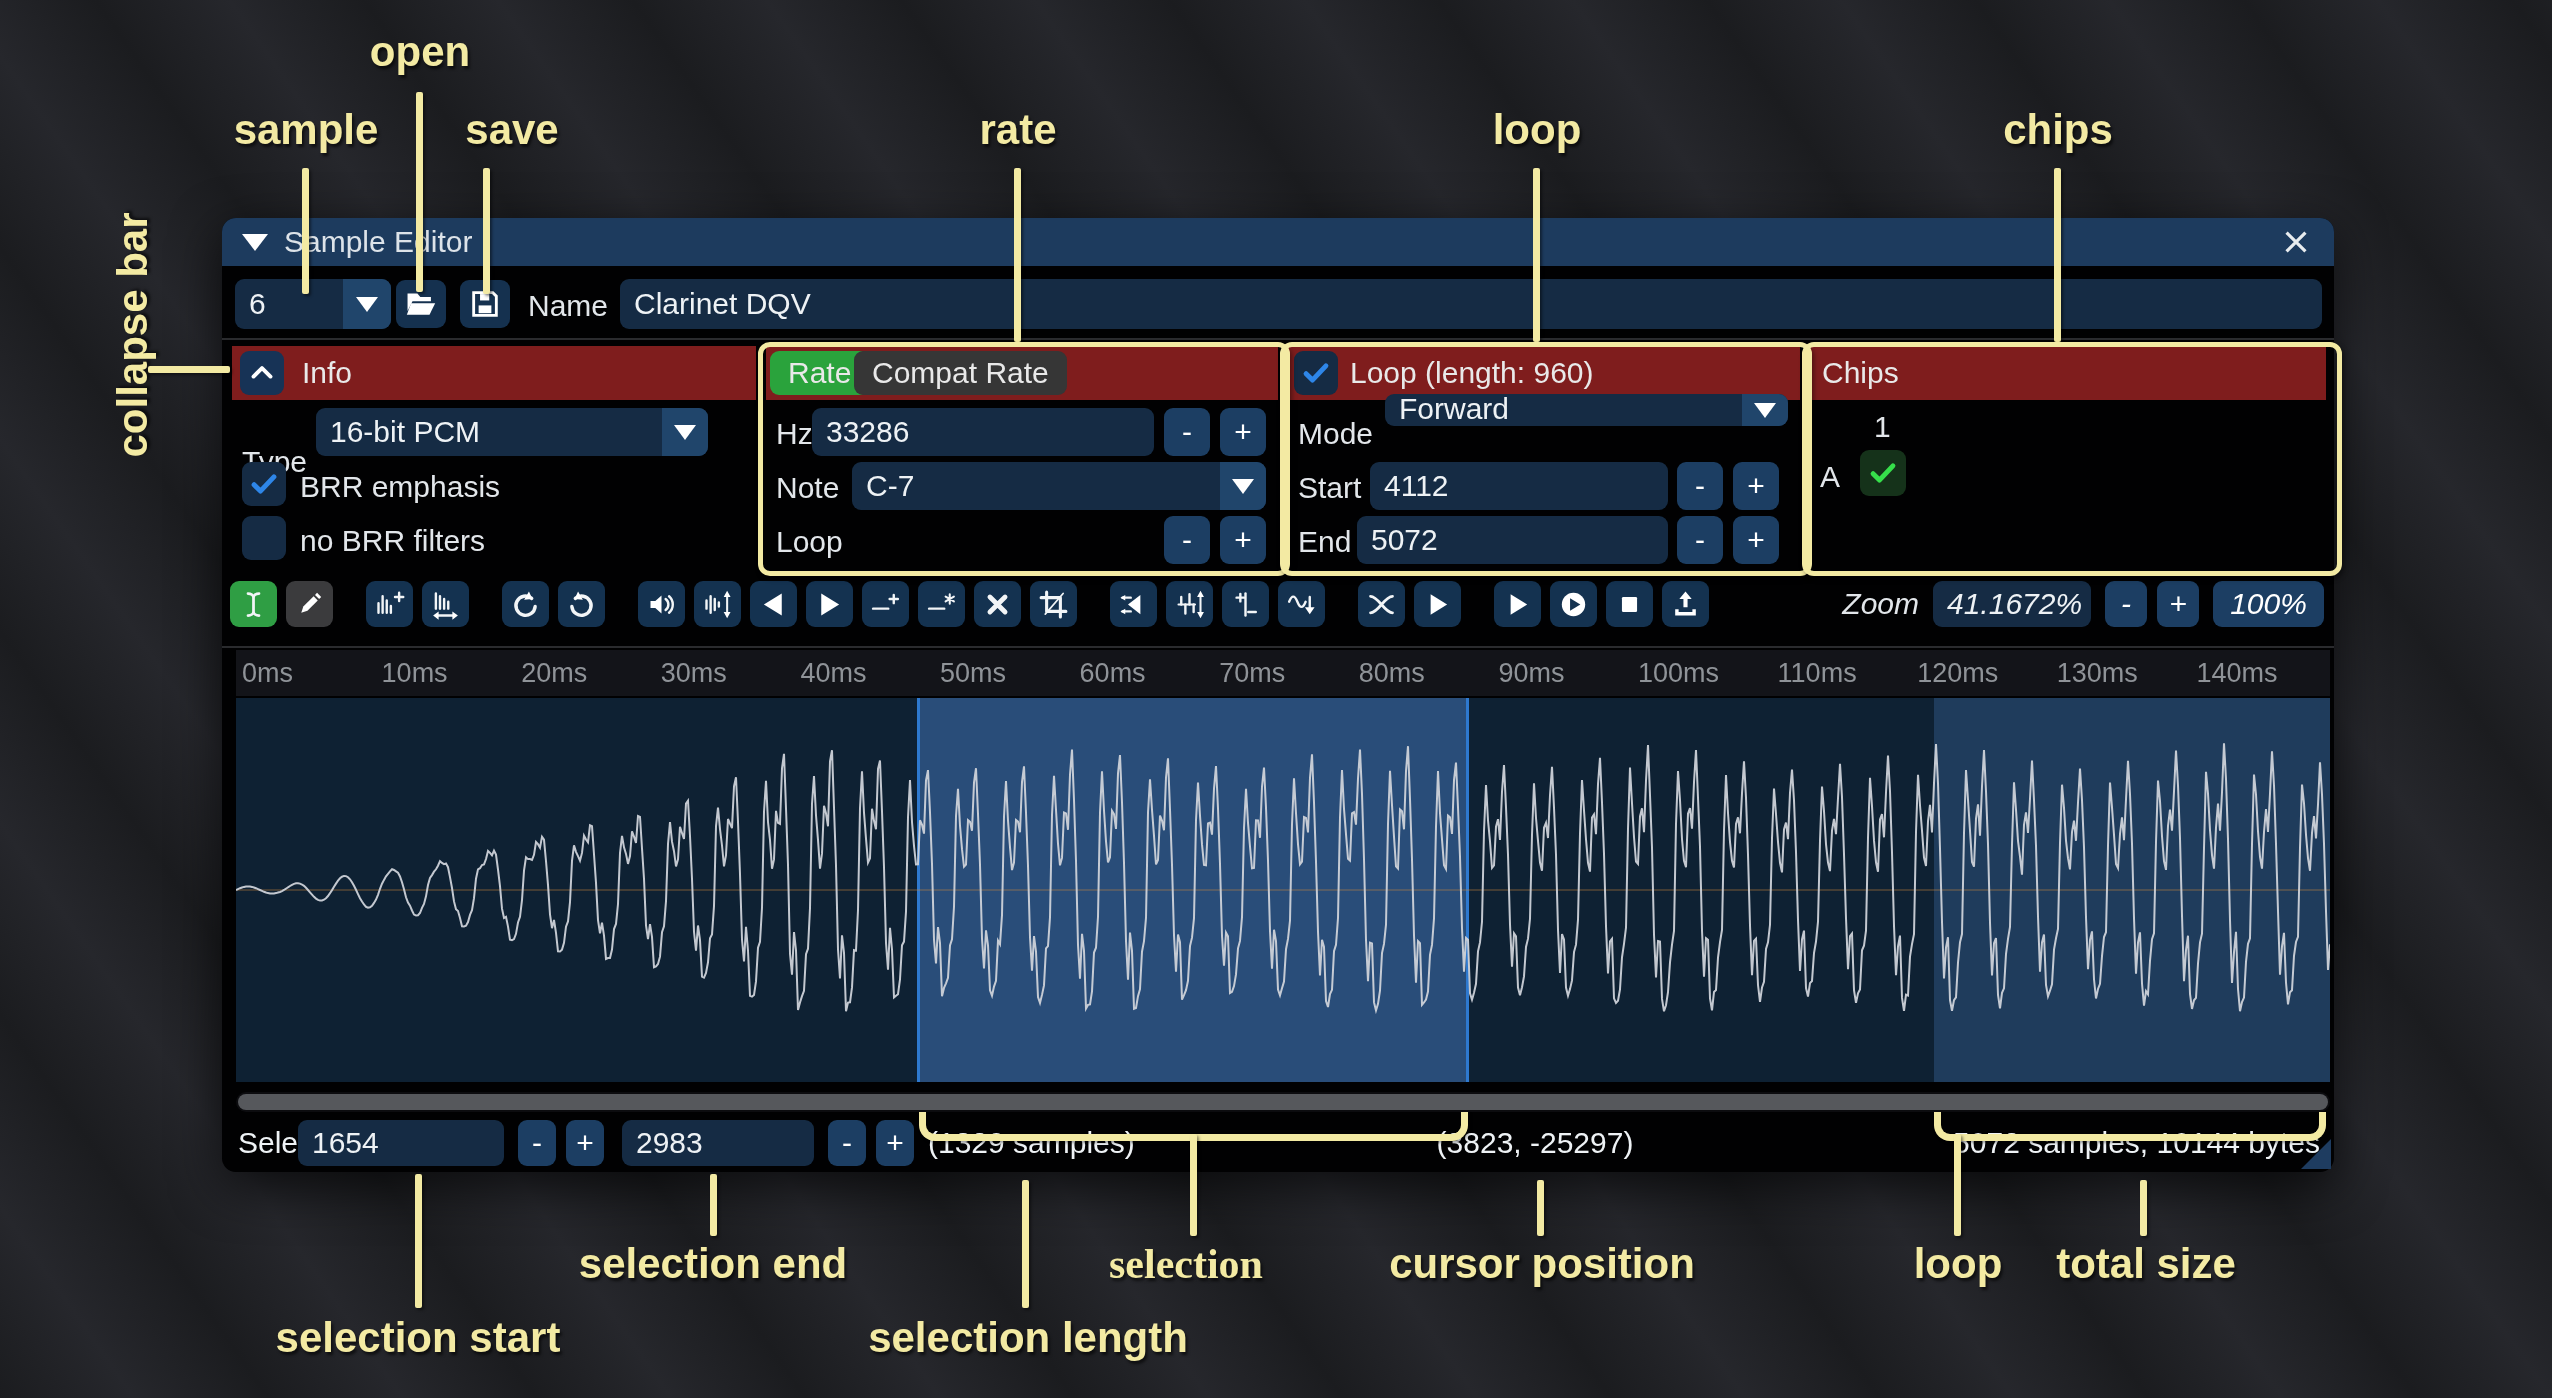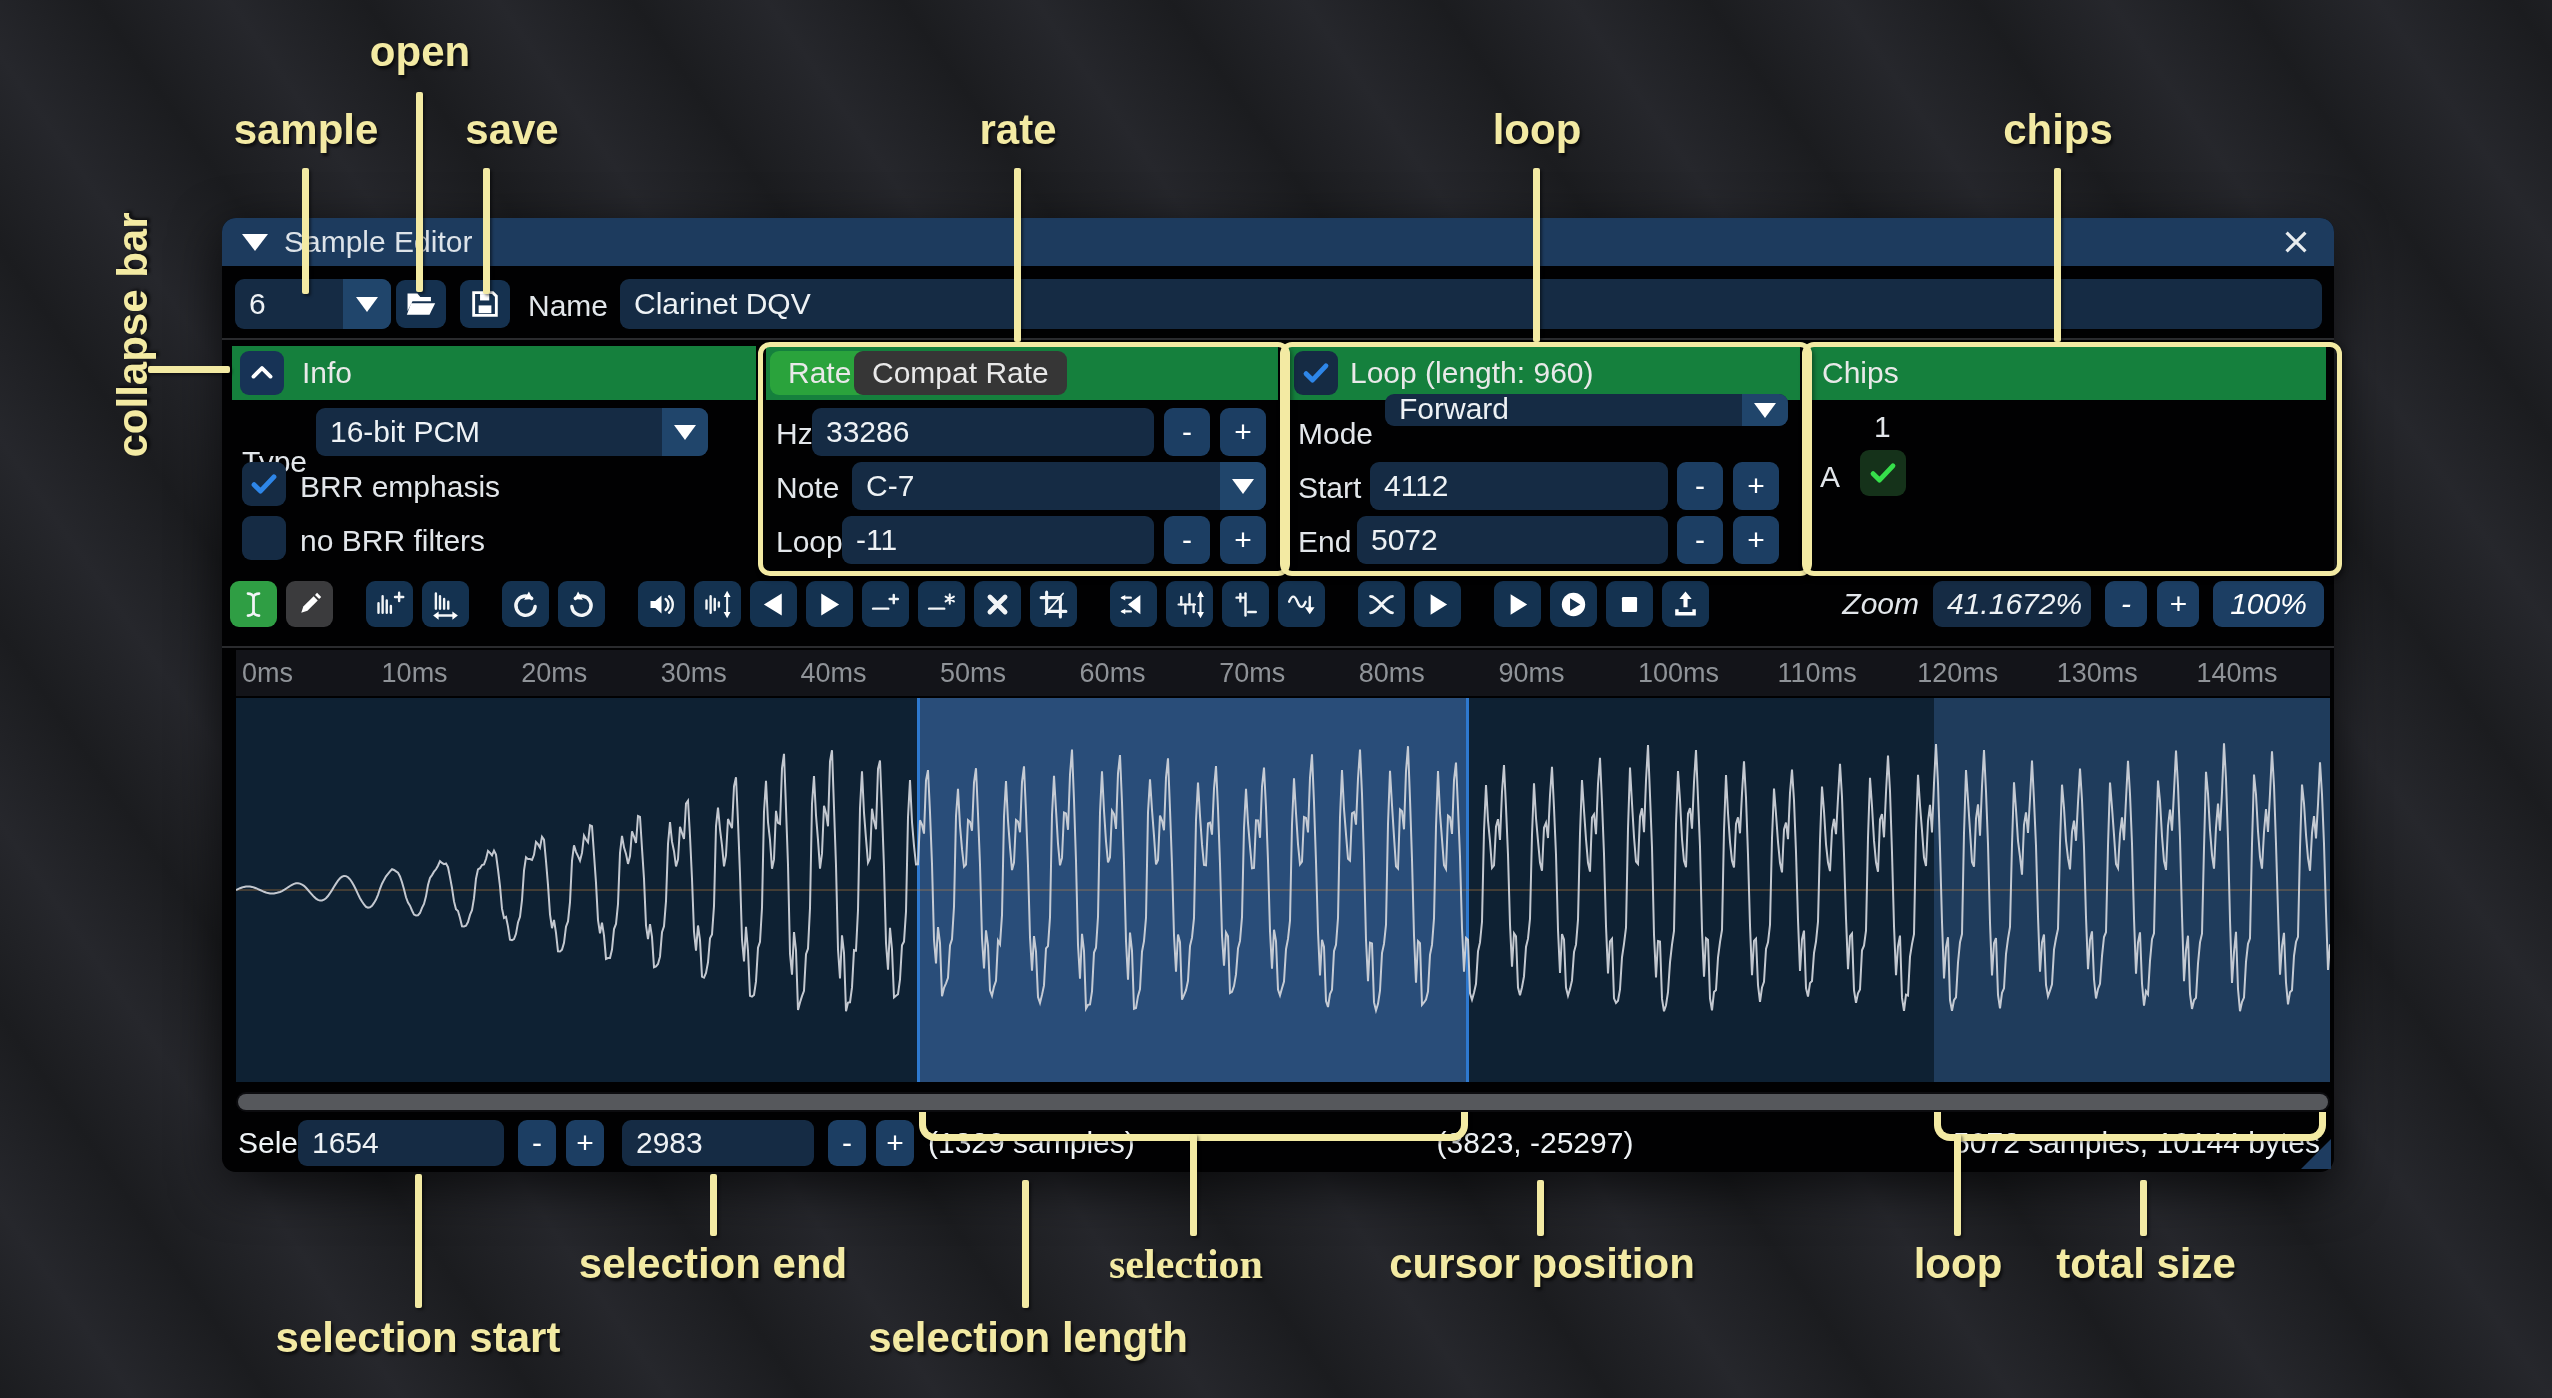--- a/index.html
+++ b/index.html
@@ -24,21 +24,21 @@
     border-radius:0 9px 9px 0;display:flex;align-items:center;justify-content:center;}
   .tri{width:0;height:0;border-left:11px solid transparent;border-right:11px solid transparent;border-top:15px solid #fff;}
   .ibtn{position:absolute;background:#15314f;border-radius:9px;display:flex;align-items:center;justify-content:center;}
   .ibtn svg{width:34px;height:34px;}
   .sbtn{position:absolute;background:#1c3e63;border-radius:9px;color:#fff;font-size:30px;
     display:flex;align-items:center;justify-content:center;}
   .cb{position:absolute;width:44px;height:44px;background:#152b44;border-radius:9px;
     display:flex;align-items:center;justify-content:center;}
   .cb svg{width:34px;height:34px;}
   .panel{position:absolute;top:128px;height:220px;}
-  .phead{position:absolute;left:0;top:0;right:0;height:54px;background:#15803d;display:flex;align-items:center;}
+  .phead{position:absolute;left:0;top:0;right:0;height:54px;background:#7f1d1d;display:flex;align-items:center;}
   .phead .lbl{color:#e9e9e9;}
   
   .toolbar{position:absolute;left:8px;right:10px;top:362px;height:48px;display:flex;align-items:center;font-style:italic;}
   .tbtn{width:47px;height:46px;background:#143250;border-radius:9px;display:flex;align-items:center;
     justify-content:center;margin-right:9px;flex:none;}
   .tbtn.gap{margin-left:24px;}
   .tbtn.green{background:#2f9e44;}
   .tbtn.gray{background:#3b3b3d;}
   .tbtn svg{width:33px;height:33px;}
   .zoomwrap{margin-left:auto;display:flex;align-items:center;flex:none;}
@@ -153,23 +153,20 @@
       <div class="sbtn" style="left:398px;top:62px;width:46px;height:48px;">-</div>
       <div class="sbtn" style="left:454px;top:62px;width:46px;height:48px;">+</div>
       <span class="lbl" style="position:absolute;left:10px;top:125px;">Note</span>
       <div class="dd" style="left:86px;top:116px;width:414px;height:48px;">
         <span>C-7</span>
         <span class="ddarrow">
             <span class="tri"></span>
           </span>
       </div>
       <span class="lbl" style="position:absolute;left:10px;top:179px;">Loop</span>
-      <div class="tinput" style="left:76px;top:170px;width:312px;height:48px;">
-        <span>-11</span>
-      </div>
       <div class="sbtn" style="left:398px;top:170px;width:46px;height:48px;">-</div>
       <div class="sbtn" style="left:454px;top:170px;width:46px;height:48px;">+</div>
     </div>
 
     <div class="panel" style="left:1066px;width:512px;">
       <div class="phead">
         <div class="cb" style="left:6px;top:5px;">
           <svg viewBox="0 0 48 48">
               <path d="M10 25l9 9 19-20" fill="none" stroke="#2e86e8" stroke-width="7" stroke-linecap="round" stroke-linejoin="round"></path>
             </svg>

